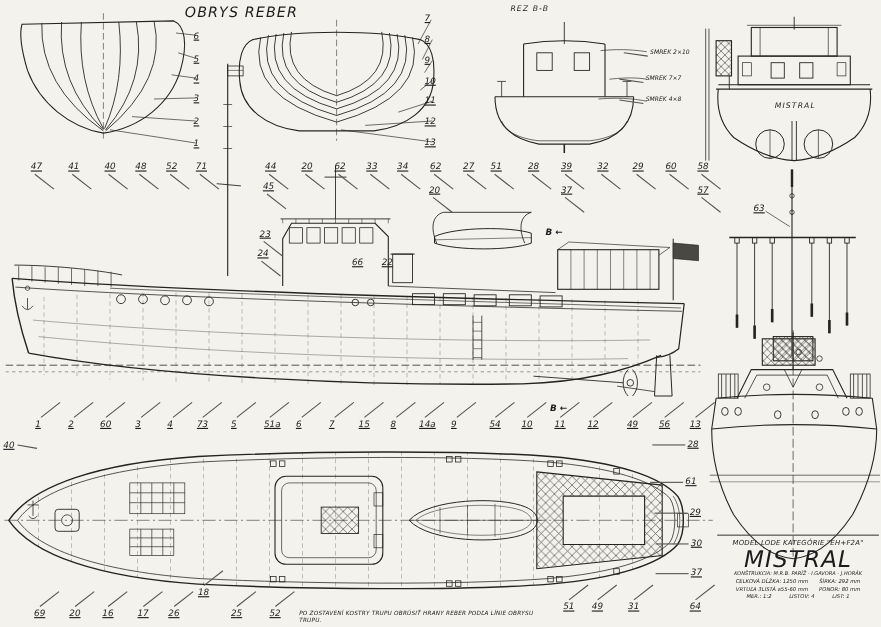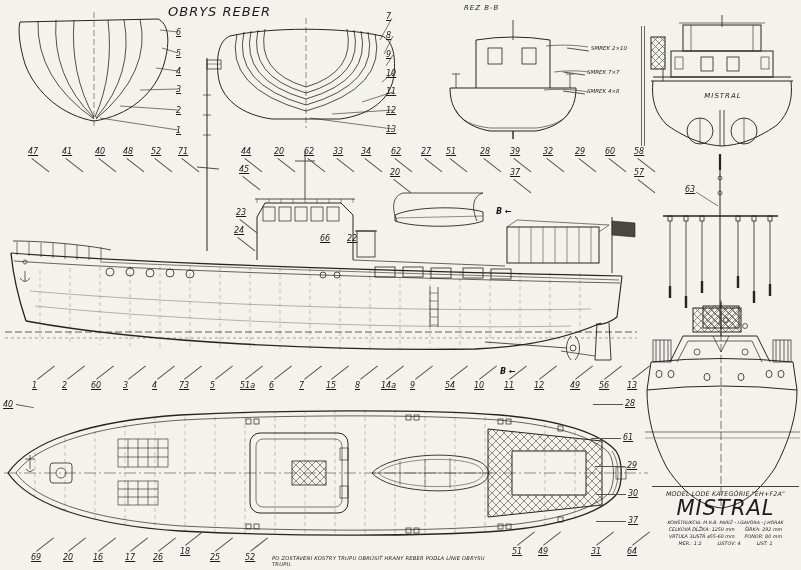--- a/index.html
+++ b/index.html
@@ -417,26 +417,26 @@
   <span class="co lr" style="left:625px;top:399px">28</span>
   <span class="co lr" style="left:623px;top:433px">61</span>
   <span class="co lr" style="left:627px;top:461px">29</span>
   <span class="co lr" style="left:628px;top:489px">30</span>
   <span class="co lr" style="left:628px;top:516px">37</span>
   <span class="co lb" style="left:31px;top:553px">69</span>
   <span class="co lb" style="left:63px;top:553px">20</span>
   <span class="co lb" style="left:93px;top:553px">16</span>
   <span class="co lb" style="left:125px;top:553px">17</span>
   <span class="co lb" style="left:153px;top:553px">26</span>
-  <span class="co lb" style="left:180px;top:547px">18</span>
+  <span class="co lb" style="left:180px;top:534px">18</span>
   <span class="co lb" style="left:210px;top:553px">25</span>
   <span class="co lb" style="left:245px;top:553px">52</span>
   <span class="co lb" style="left:512px;top:547px">51</span>
   <span class="co lb" style="left:538px;top:547px">49</span>
-  <span class="co lb" style="left:591px;top:547px">31</span>
+  <span class="co lb" style="left:571px;top:547px">31</span>
   <span class="co lb" style="left:627px;top:547px">64</span>
 
   <span class="note">PO ZOSTAVENÍ KOSTRY TRUPU OBRÚSIŤ HRANY REBER PODĽA LÍNIE OBRYSU TRUPU.</span>
 
   <div class="tblock">
     <span class="tb-cat">MODEL LODE KATEGÓRIE "EH+F2A"</span>
     <span class="tb-name">MISTRAL</span>
     <span class="tb-line">KONŠTRUKCIA: M.R.B. PARÍŽ - I.GAVORA - J.HORÁK</span>
     <div class="tb-row">
       <span>CELKOVÁ DĹŽKA: 1250 mm</span>

